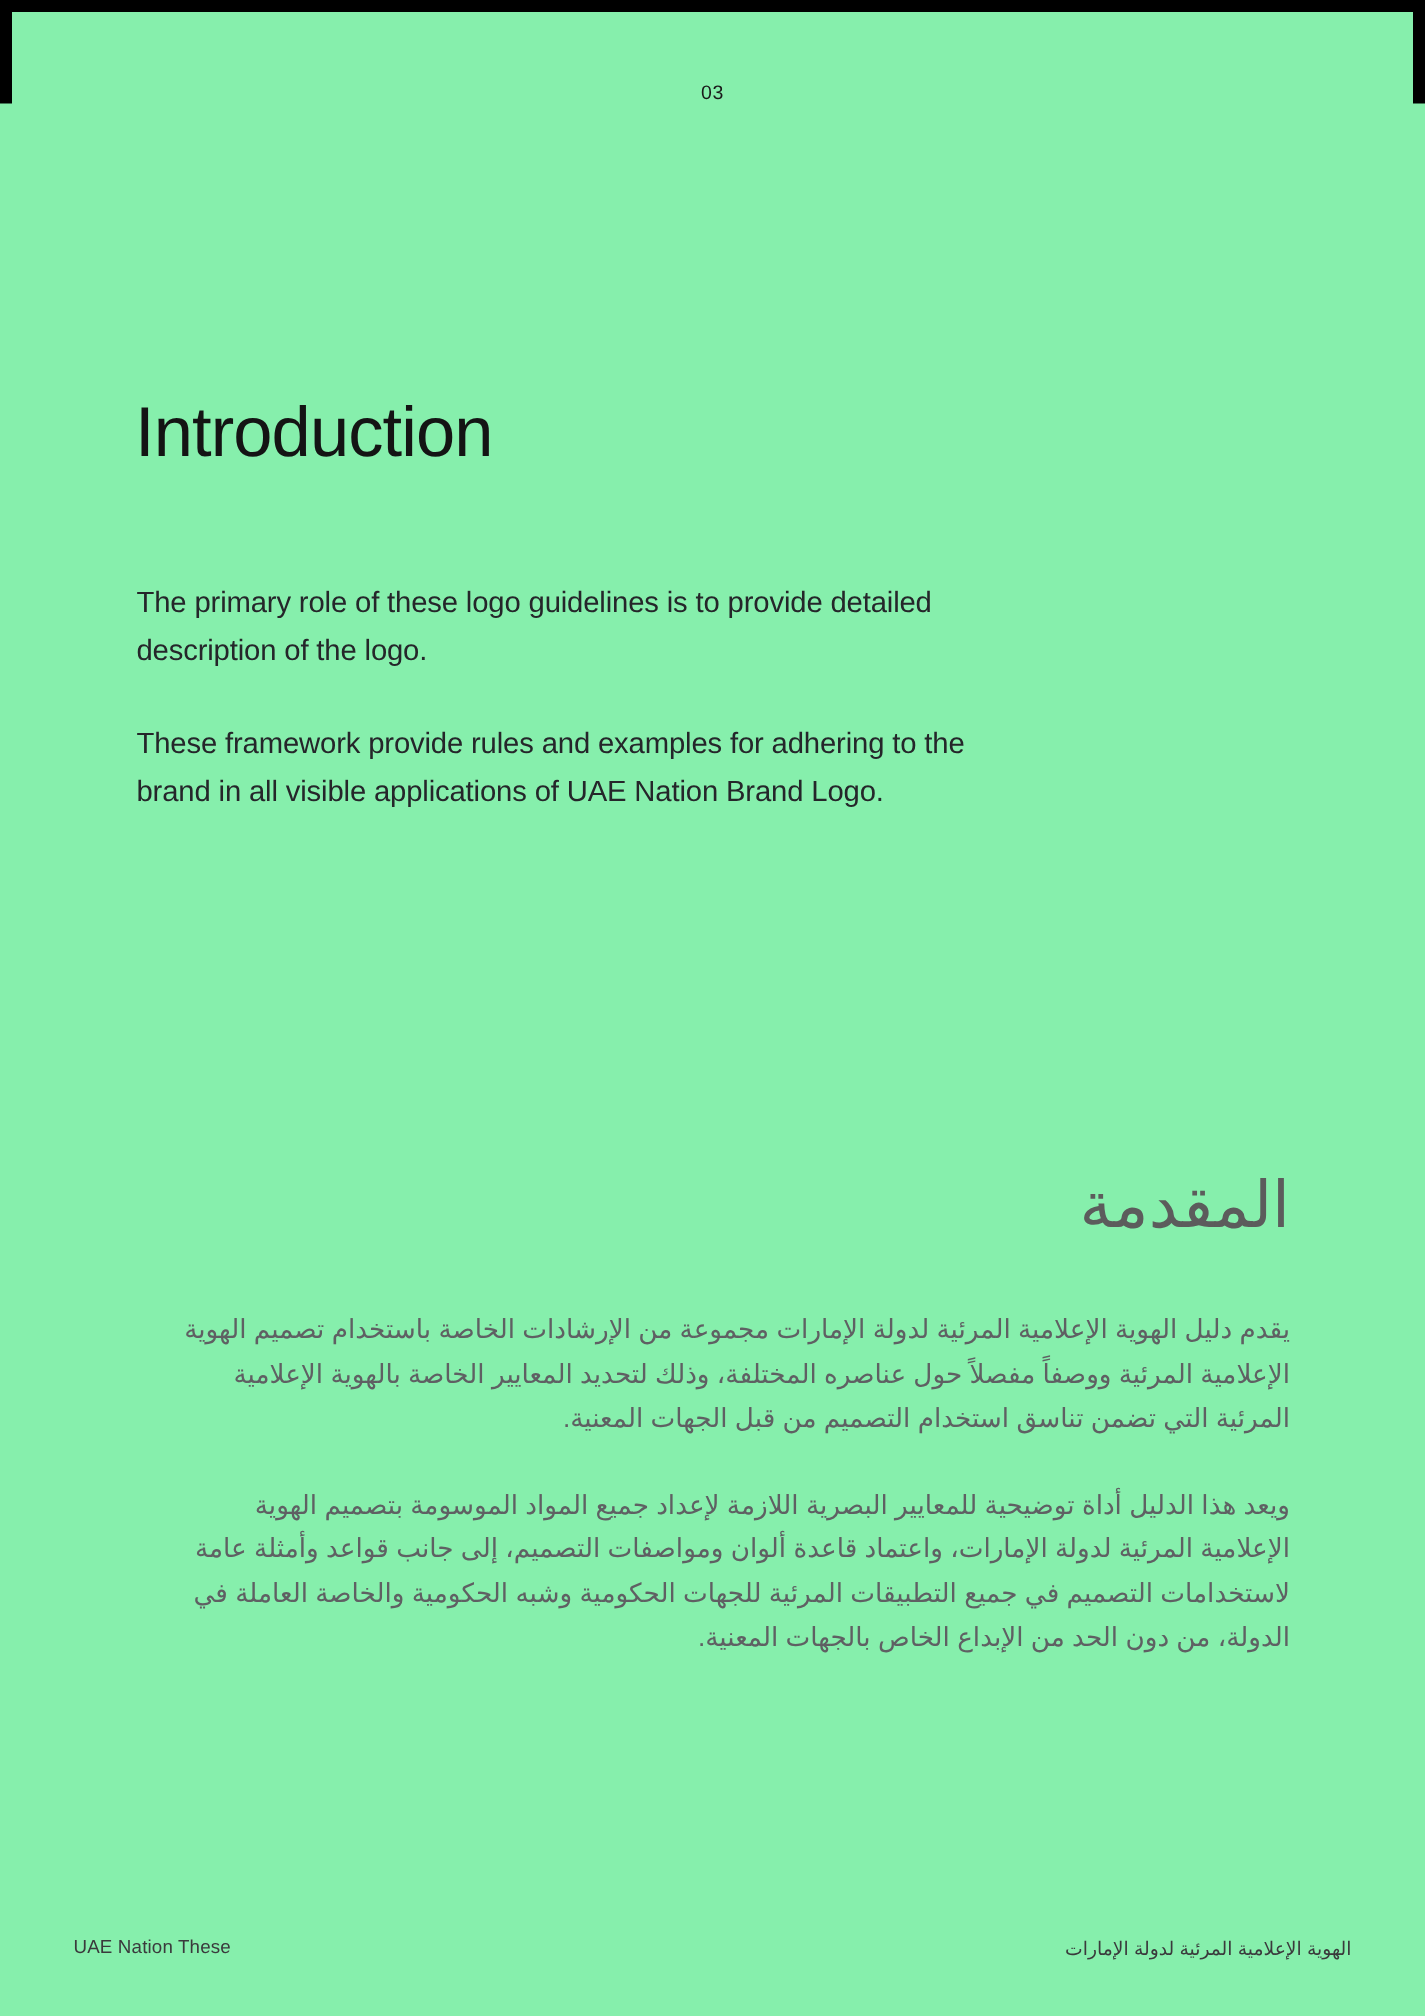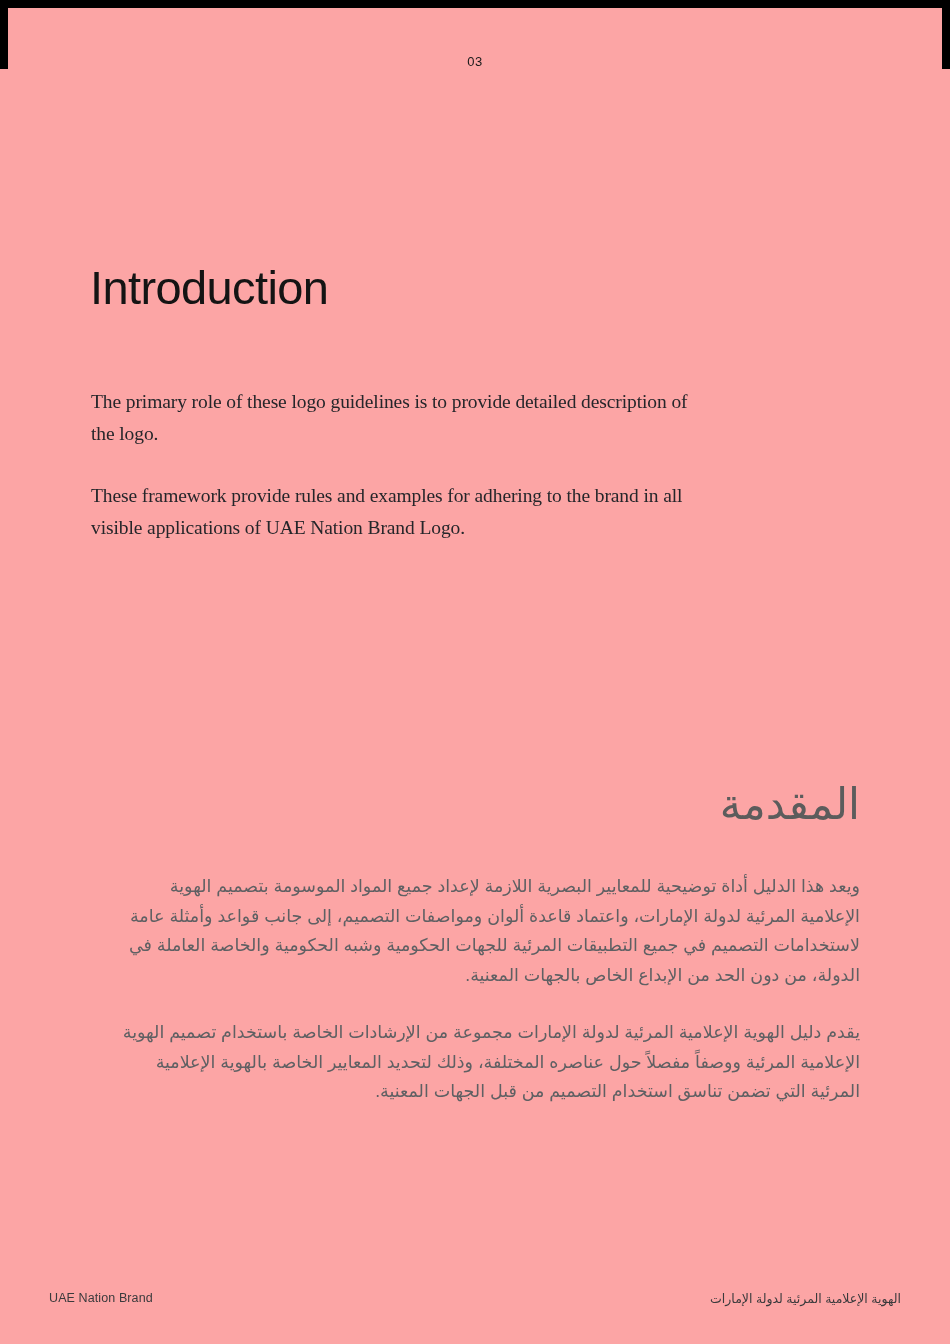--- a/index.html
+++ b/index.html
@@ -10,21 +10,21 @@
     height: 1344px;
     background: #ffffff;
     font-family: "Liberation Sans", "DejaVu Sans", sans-serif;
     -webkit-font-smoothing: antialiased;
   }
 
   .page {
     position: relative;
     width: 950px;
     height: 1344px;
-    background: #fca5a5;
+    background: #86efac;
     overflow: hidden;
   }
 
   
   .frame-top-bar {
     position: absolute;
     top: 0;
     left: 0;
     width: 950px;
     height: 8px;
@@ -78,21 +78,20 @@
     color: #141414;
     letter-spacing: -0.6px;
     line-height: 1.1;
   }
 
   .en-body {
     position: absolute;
     top: 386px;
     left: 91px;
     width: 600px;
-    font-family: Liberation Serif, serif;
   }
 
   .en-para {
     font-size: 19.5px;
     font-weight: 400;
     color: #25262a;
     line-height: 32px;
     letter-spacing: -0.1px;
     margin-bottom: 30px;
   }
@@ -167,21 +166,21 @@
     <h1 class="section-title">Introduction</h1>
 
     <div class="en-body">
       <p class="en-para">The primary role of these logo guidelines is to provide detailed description of the logo.</p>
       <p class="en-para">These framework provide rules and examples for adhering to the brand in all visible applications of UAE Nation Brand Logo.</p>
     </div>
 
     <h2 class="ar-title">المقدمة</h2>
 
     <div class="ar-body">
+      <p class="ar-para">يقدم دليل الهوية الإعلامية المرئية لدولة الإمارات مجموعة من الإرشادات الخاصة باستخدام تصميم الهوية الإعلامية المرئية ووصفاً مفصلاً حول عناصره المختلفة، وذلك لتحديد المعايير الخاصة بالهوية الإعلامية المرئية التي تضمن تناسق استخدام التصميم من قبل الجهات المعنية.</p>
       <p class="ar-para">ويعد هذا الدليل أداة توضيحية للمعايير البصرية اللازمة لإعداد جميع المواد الموسومة بتصميم الهوية الإعلامية المرئية لدولة الإمارات، واعتماد قاعدة ألوان ومواصفات التصميم، إلى جانب قواعد وأمثلة عامة لاستخدامات التصميم في جميع التطبيقات المرئية للجهات الحكومية وشبه الحكومية والخاصة العاملة في الدولة، من دون الحد من الإبداع الخاص بالجهات المعنية.</p>
-      <p class="ar-para">يقدم دليل الهوية الإعلامية المرئية لدولة الإمارات مجموعة من الإرشادات الخاصة باستخدام تصميم الهوية الإعلامية المرئية ووصفاً مفصلاً حول عناصره المختلفة، وذلك لتحديد المعايير الخاصة بالهوية الإعلامية المرئية التي تضمن تناسق استخدام التصميم من قبل الجهات المعنية.</p>
     </div>
   </div>
 
-  <div class="footer-left">UAE Nation Brand</div>
+  <div class="footer-left">UAE Nation These</div>
   <div class="footer-right">الهوية الإعلامية المرئية لدولة الإمارات</div>
 
 </div>
 
 </body></html>

